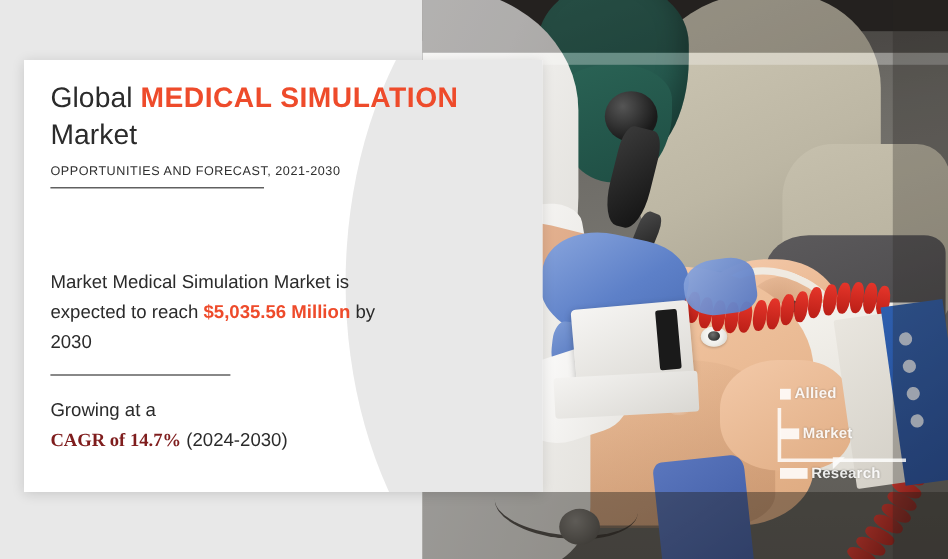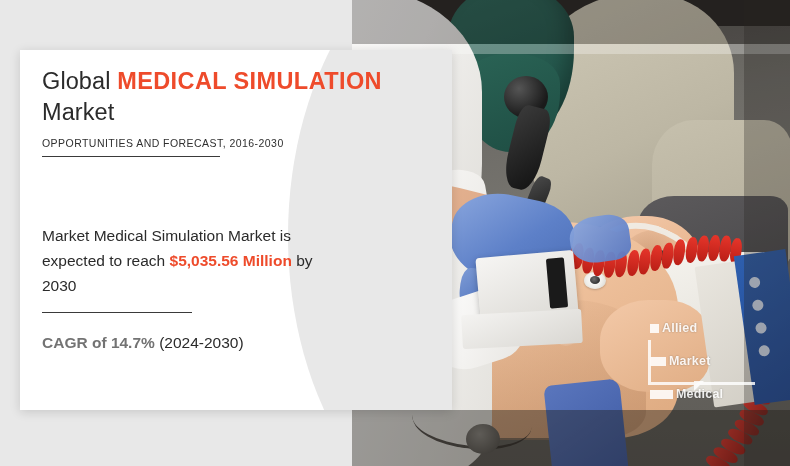--- a/index.html
+++ b/index.html
@@ -556,22 +556,23 @@
     background: #3a3a3a;
   }
 
   .cagr {
     margin-top: 17px;
     font-size: 15.5px;
     line-height: 25px;
     color: #2b2b2b;
   }
   .cagr .val {
-    color: #737373;
+    color: #7f1d1d;
     font-weight: bold;
+    font-family: Liberation Serif, serif;
   }
   .cagr-line2 { display: block; }
 </style>
 </head>
 <body>
 
 <div id="banner">
 
   <div class="photo">
     <div class="photo-inner">
@@ -680,38 +681,38 @@
         <div class="wm-row">
           <span class="wm-bar b1"></span>
           <span class="wm-text">Allied</span>
         </div>
         <div class="wm-row">
           <span class="wm-bar b2"></span>
           <span class="wm-text">Market</span>
         </div>
         <div class="wm-row">
           <span class="wm-bar b3"></span>
-          <span class="wm-text">Medical</span>
+          <span class="wm-text">Research</span>
         </div>
       </div>
     </div>
   </div>
 
   <div class="card">
     <div class="card-curve"></div>
 
     <div class="card-content">
 
       <h1 class="headline"><span>Global </span><span class="hl-accent">MEDICAL SIMULATION</span><span> Market</span></h1>
 
-      <div class="subtitle">OPPORTUNITIES AND FORECAST, 2016-2030</div>
+      <div class="subtitle">OPPORTUNITIES AND FORECAST, 2021-2030</div>
       <div class="rule"></div>
 
       <div class="stat"><span>Market Medical Simulation Market is expected to reach </span><span class="val">$5,035.56 Million</span><span> by 2030</span></div>
 
       <div class="rule2"></div>
 
-      <div class="cagr"><span class="cagr-line2"><span class="val">CAGR of 14.7%</span><span> (2024-2030)</span></span></div>
+      <div class="cagr"><span>Growing at a</span><span class="cagr-line2"><span class="val">CAGR of 14.7%</span><span> (2024-2030)</span></span></div>
 
     </div>
   </div>
 
 </div>
 
 </body></html>

